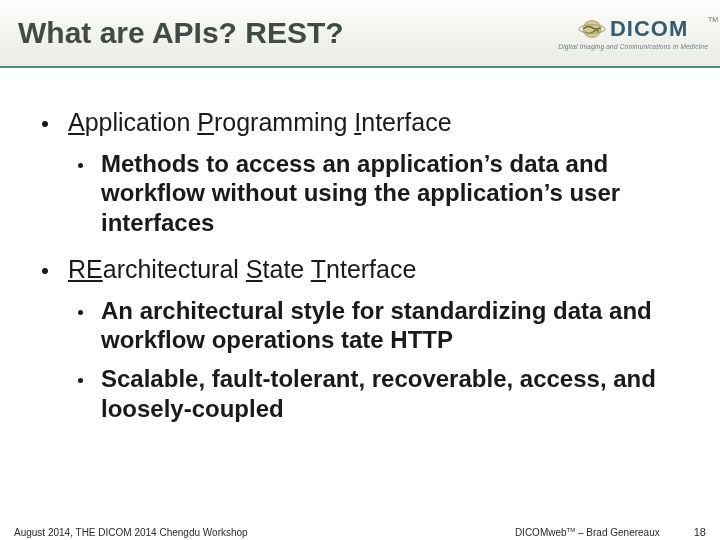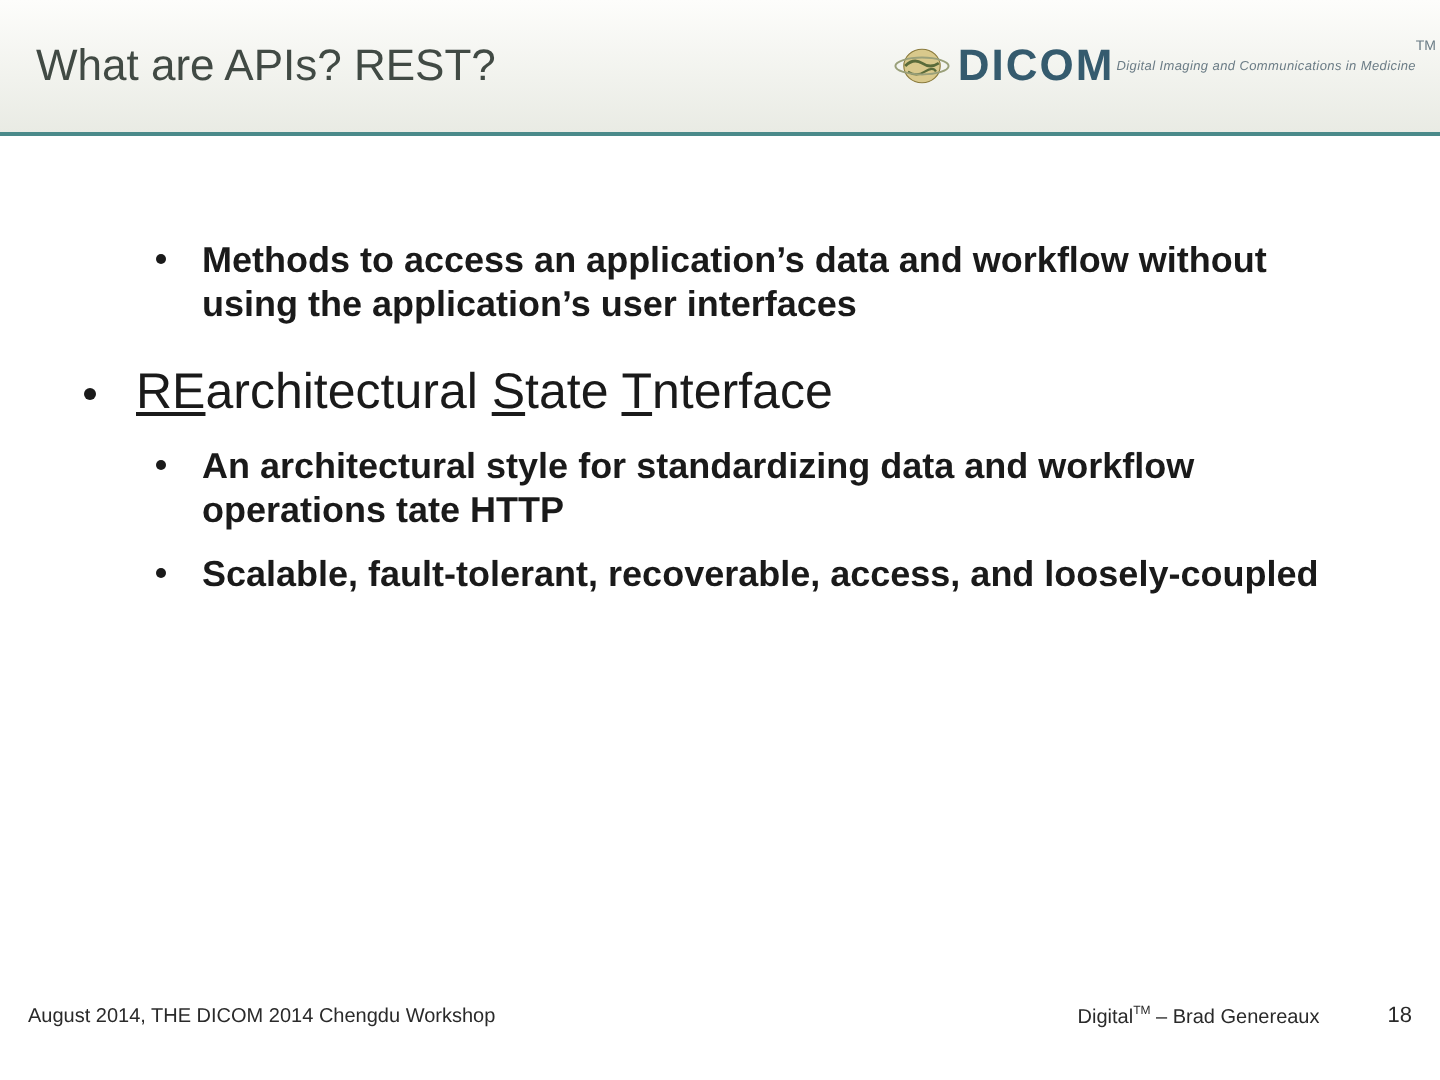--- a/index.html
+++ b/index.html
@@ -14,26 +14,26 @@
     width: 100%;
     height: 68px;
     background: linear-gradient(to bottom, #fdfdfb 0%, #e9ebe4 100%);
     border-bottom: 2px solid #4a8a8a;
     display: flex;
     align-items: center;
     justify-content: space-between;
     padding: 0 12px 0 18px;
   }
   .title {
-    font-size: 22px;
+    font-size: 30px;
     color: #414a44;
-    font-weight: 400;
+    font-weight: 700;
   }
   .logo-wrap {
-    display: flex; align-items: center;
+    display: flex; flex-direction: column; align-items: center;
     gap: 1px;
     position: relative;
   }
   .logo-line {
     display: flex; align-items: center; gap: 4px;
   }
   .globe-icon {
     width: 28px; height: 20px;
     position: relative;
   }
@@ -70,35 +70,35 @@
   }
   .dot1 {
     width: 6px; height: 6px; background: #1a1a1a; border-radius: 50%;
     display: inline-block; flex: 0 0 auto;
     position: relative; top: -4px;
   }
   .u { text-decoration: underline; }
   ul.sub { list-style: none; margin-top: 12px; }
   ul.sub > li { margin-bottom: 10px; }
   .b2 {
-    font-size: 18px; font-weight: 700;
+    font-size: 24px; font-weight: 700;
     display: flex; align-items: baseline; gap: 18px;
     padding-left: 42px;
     line-height: 1.22;
   }
   .dot2 {
     width: 5px; height: 5px; background: #1a1a1a; border-radius: 50%;
     display: inline-block; flex: 0 0 auto;
     position: relative; top: -4px;
   }
   .b2-text { flex: 1; }
 
   .footer {
     position: absolute;
-    bottom: 26px;
+    bottom: 2px;
     left: 0; right: 0;
     padding: 0 14px;
     display: flex;
     justify-content: space-between;
     align-items: flex-end;
     font-size: 10px;
     color: #2a2a2a;
   }
   .footer-right { display: flex; align-items: baseline; gap: 34px; }
   .pagenum { font-size: 11px; }
@@ -122,20 +122,26 @@
       </span>
       <span class="logo-text">DICOM</span>
     </div>
     <div class="logo-tag">Digital Imaging and Communications in Medicine</div>
   </div>
 </div>
 
 <div class="content">
   <ul class="top">
     <li>
+      <div class="b1">
+        <span class="dot1"></span>
+        <span>
+          <span class="u">A</span><span>pplication </span><span class="u">P</span><span>rogramming </span><span class="u">I</span><span>nterface</span>
+        </span>
+      </div>
       <ul class="sub">
         <li>
           <div class="b2">
             <span class="dot2"></span>
             <span class="b2-text">Methods to access an application’s data and workflow without using the application’s user interfaces</span>
           </div>
         </li>
       </ul>
     </li>
     <li>
@@ -160,17 +166,17 @@
         </li>
       </ul>
     </li>
   </ul>
 </div>
 
 <div class="footer">
   <div>August 2014, THE DICOM 2014 Chengdu Workshop</div>
   <div class="footer-right">
     <span>
-      <span>Digital</span><sup>TM</sup><span> – Brad Genereaux</span>
+      <span>DICOMweb</span><sup>TM</sup><span> – Brad Genereaux</span>
     </span>
     <span class="pagenum">18</span>
   </div>
 </div>
 
 </body></html>

